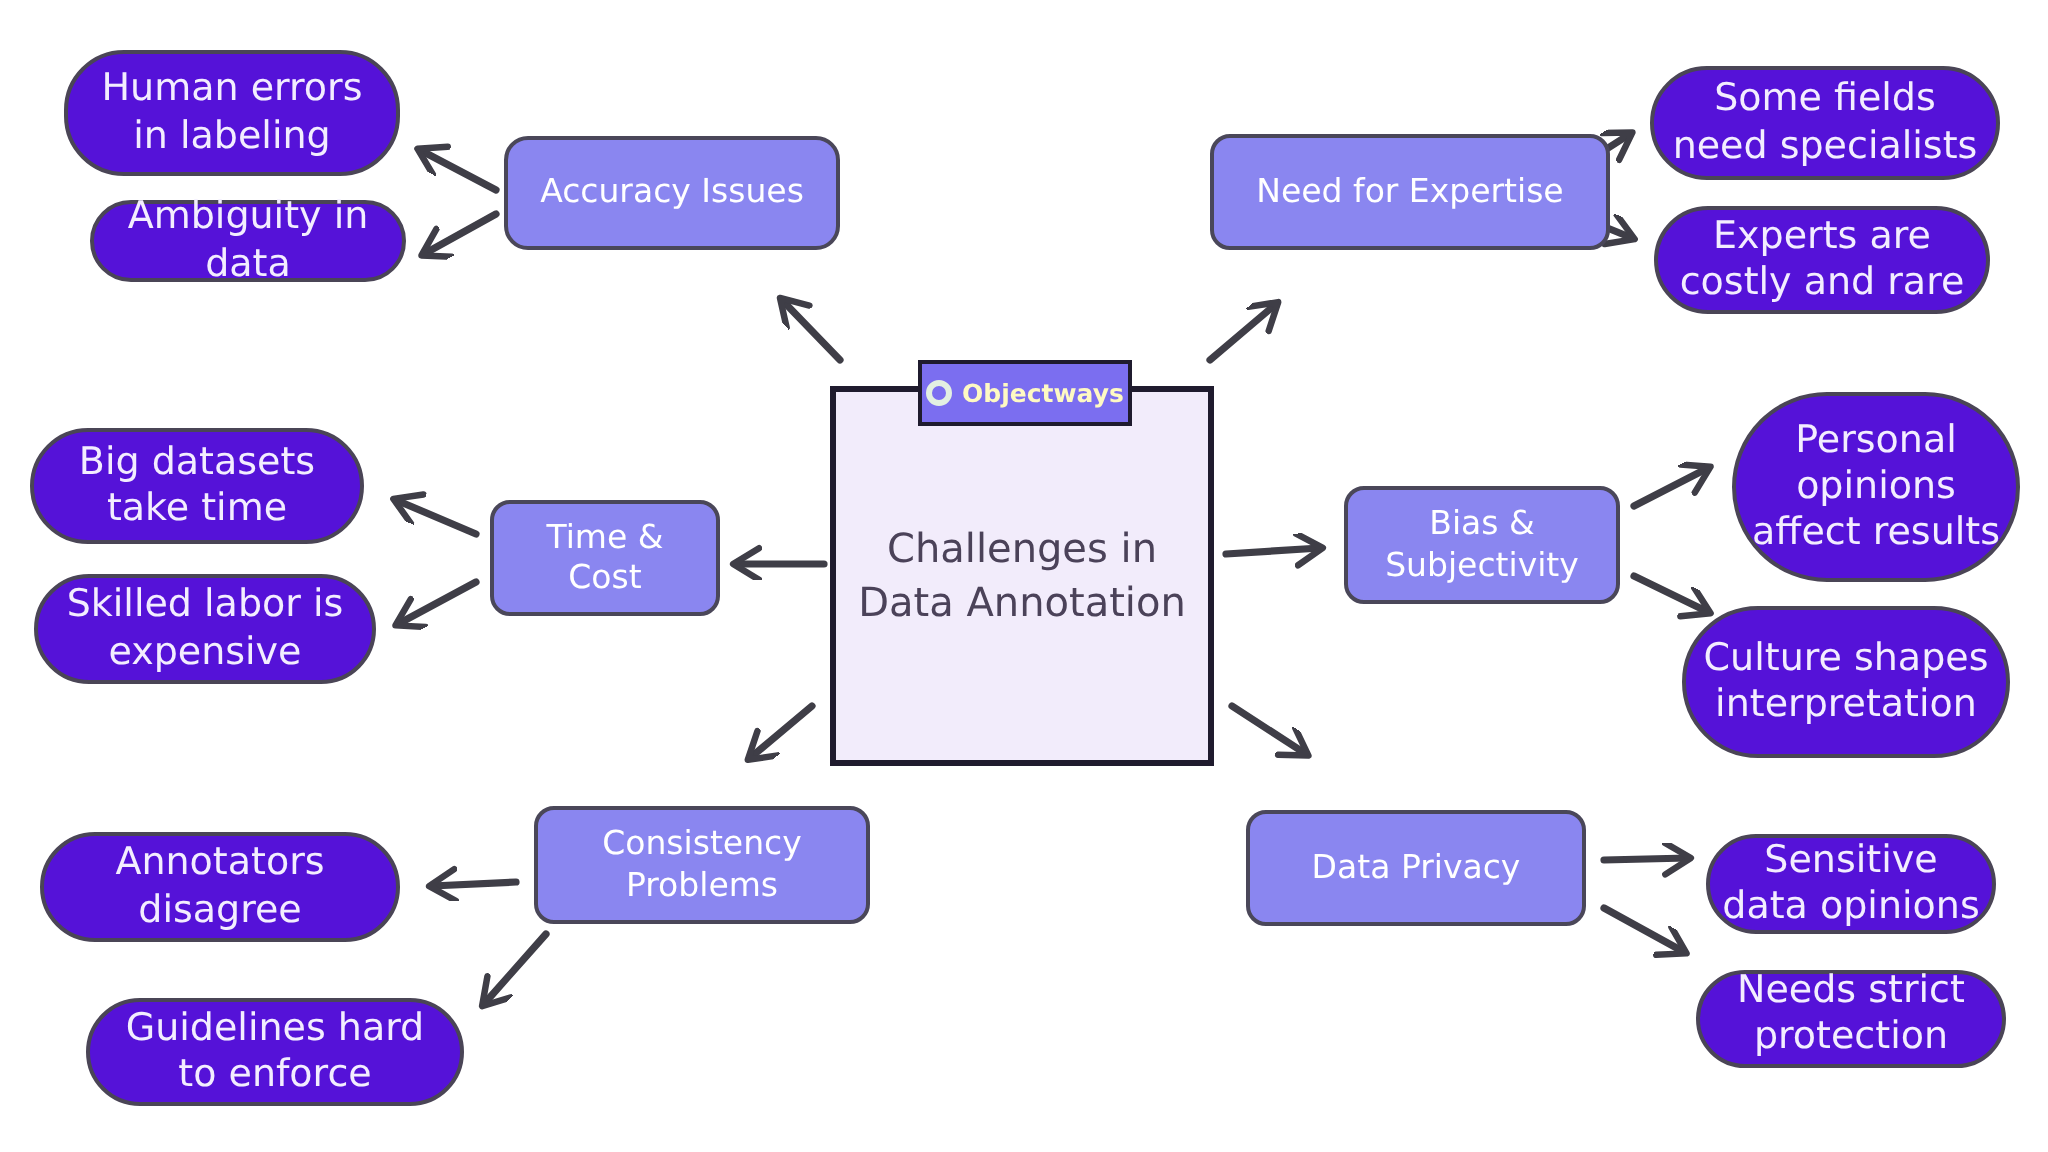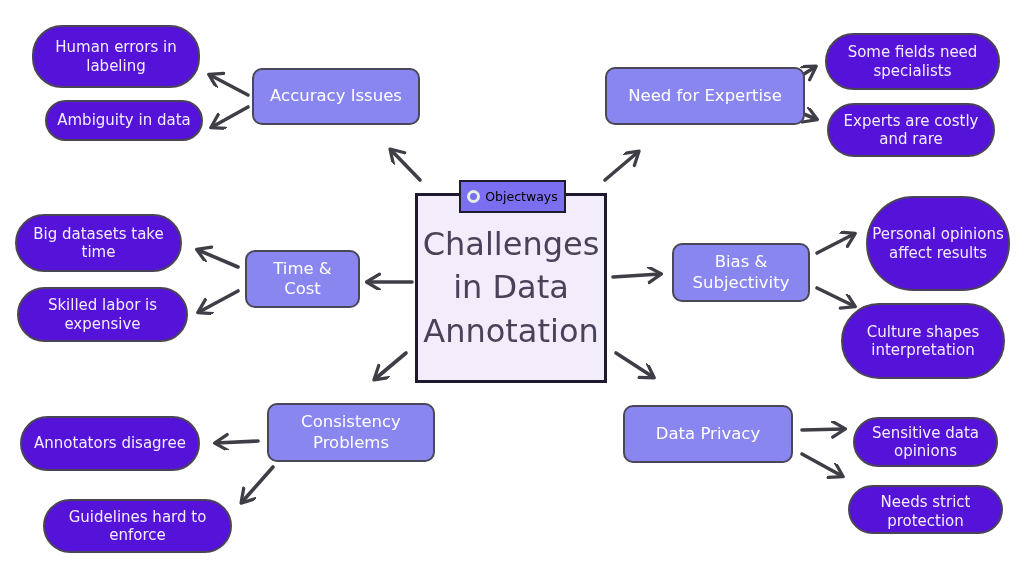--- a/index.html
+++ b/index.html
@@ -14,46 +14,46 @@
   .node{
     position:absolute;z-index:2;
     display:flex;align-items:center;justify-content:center;
     text-align:center;box-sizing:border-box;
   }
   .leaf{
     background:#5512d8;
     border:2.5px solid #4a4556;
     border-radius:30px;
     color:#f3edff;
-    font-size:15px;line-height:1.22;
+    font-size:19px;line-height:1.22;
     padding:2px 8px;
   }
   .branch{
     background:#8a86f0;
     border:2.5px solid #4a4759;
     border-radius:10px;
     color:#ffffff;
     font-size:16.5px;line-height:1.22;
     padding:2px 8px;
   }
   .central{
     left:415px;top:193px;width:192px;height:190px;
     background:#f2ecfb;
     border:3px solid #1f1b2e;
     color:#4b4259;
-    font-size:32px;line-height:1.35;
+    font-size:20px;line-height:1.35;
     padding:0 10px;
     z-index:2;
   }
   .badge{
     left:459px;top:180px;width:107px;height:33px;
     background:#7b6ef0;
     border:2.5px solid #1f1b2e;
-    color:#000000;
-    font-size:12.5px;font-weight:normal;
+    color:#fef9c3;
+    font-size:12.5px;font-weight:bold;
     gap:5px;
     z-index:3;
   }
   .ring{
     display:inline-block;width:7px;height:7px;
     border:3.5px solid #e3f0e2;border-radius:50%;
     background:transparent;
     flex:0 0 auto;
   }
   
@@ -63,21 +63,21 @@
   #leaf-b2{left:827px;top:103px;width:168px;height:54px;}
   #leaf-c1{left:15px;top:214px;width:167px;height:58px;}
   #leaf-c2{left:17px;top:287px;width:171px;height:55px;}
   #leaf-d1{left:866px;top:196px;width:144px;height:95px;border-radius:48px;padding:2px 4px;align-items:center;}
   #leaf-d2{left:841px;top:303px;width:164px;height:76px;border-radius:38px;}
   #leaf-e1{left:20px;top:416px;width:180px;height:55px;}
   #leaf-e2{left:43px;top:499px;width:189px;height:54px;}
   #leaf-f1{left:853px;top:417px;width:145px;height:50px;padding:2px 4px;}
   #leaf-f2{left:848px;top:485px;width:155px;height:49px;padding:2px 4px;align-items:flex-end;}
   
-  #branch-accuracy{left:252px;top:68px;width:168px;height:57px;}
+  #branch-accuracy{left:252px;top:68px;width:168px;height:57px;border-radius:12px;}
   #branch-expertise{left:605px;top:67px;width:200px;height:58px;}
   #branch-timecost{left:245px;top:250px;width:115px;height:58px;}
   #branch-bias{left:672px;top:243px;width:138px;height:59px;}
   #branch-consistency{left:267px;top:403px;width:168px;height:59px;}
   #branch-privacy{left:623px;top:405px;width:170px;height:58px;}
 </style>
 </head>
 <body>
 
 <div id="canvas">

